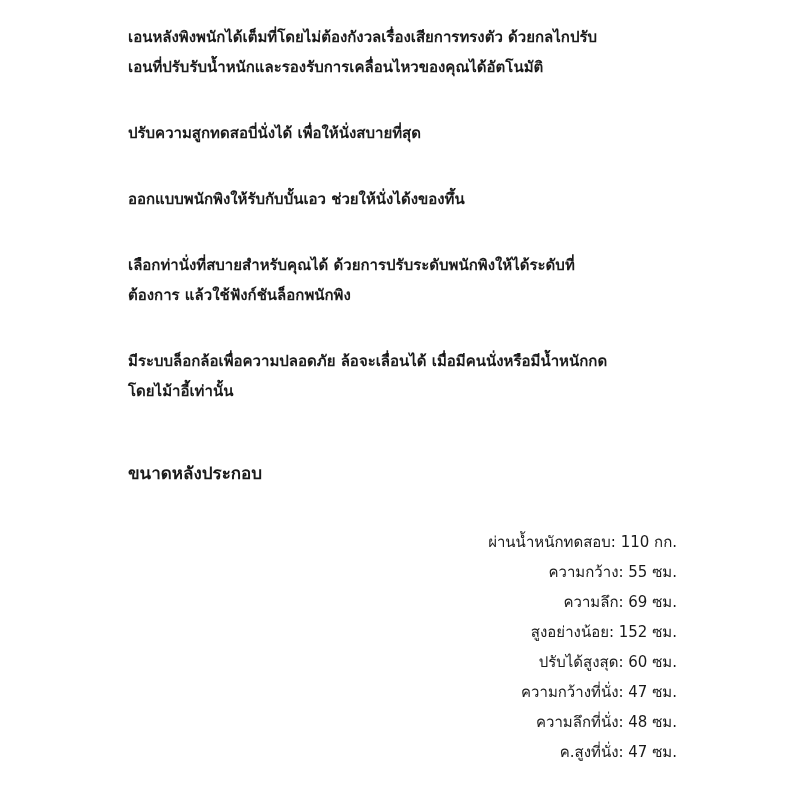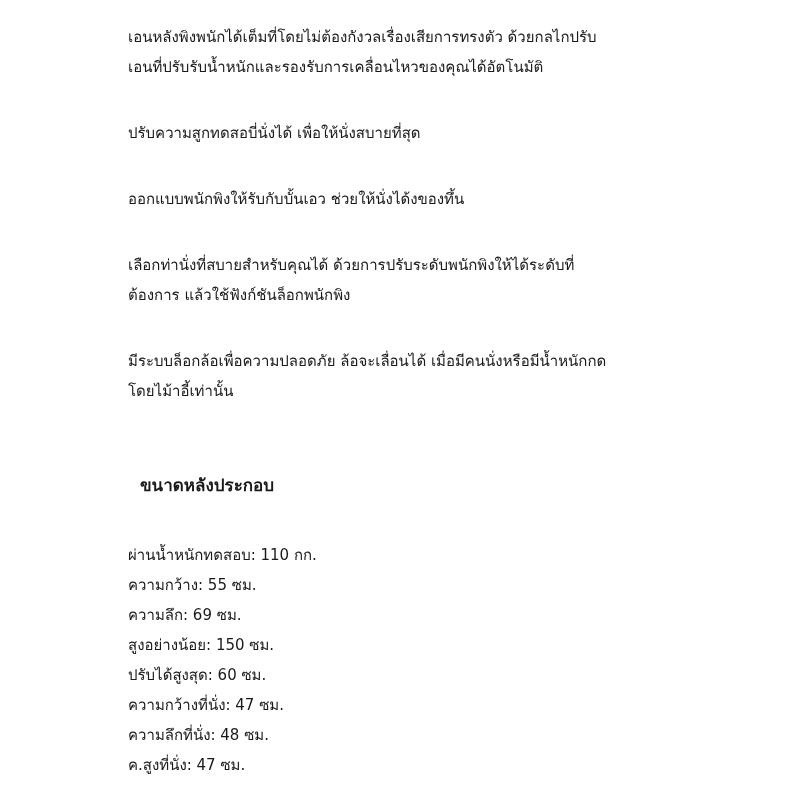--- a/index.html
+++ b/index.html
@@ -19,36 +19,38 @@
       position: absolute;
       left: 128px;
       top: 22px;
       width: 560px;
     }
     .para {
       font-size: 15px;
       line-height: 30px;
       margin: 0;
       white-space: nowrap;
+      font-weight: bold;
     }
     .para .line {
       display: block;
     }
     .gap { height: 36px; }
     .gap-lg { height: 52px; }
     .heading {
       font-size: 17px;
       font-weight: bold;
       line-height: 30px;
-      margin: 12px;
+      margin: 0;
     }
     .spec-list {
       list-style: none;
-      margin: 0;
+      margin: 11px;
       padding: 0;
+      text-align: right;
     }
     .spec-list li {
       font-size: 15px;
       line-height: 30px;
     }
   </style>
 </head>
 <body>
 
 <div class="doc">
@@ -87,21 +89,21 @@
   <div class="gap-lg"></div>
 
   <h2 class="heading">ขนาดหลังประกอบ</h2>
 
   <div style="height:28px"></div>
 
   <ul class="spec-list">
     <li>ผ่านน้ำหนักทดสอบ: 110 กก.</li>
     <li>ความกว้าง: 55 ซม.</li>
     <li>ความลึก: 69 ซม.</li>
-    <li>สูงอย่างน้อย: 150 ซม.</li>
+    <li>สูงอย่างน้อย: 152 ซม.</li>
     <li>ปรับได้สูงสุด: 60 ซม.</li>
     <li>ความกว้างที่นั่ง: 47 ซม.</li>
     <li>ความลึกที่นั่ง: 48 ซม.</li>
     <li>ค.สูงที่นั่ง: 47 ซม.</li>
   </ul>
 
   <div style="height:22px"></div>
 
   <p class="para">สินค้ายังไม่ได้ประกอบ</p>
 

